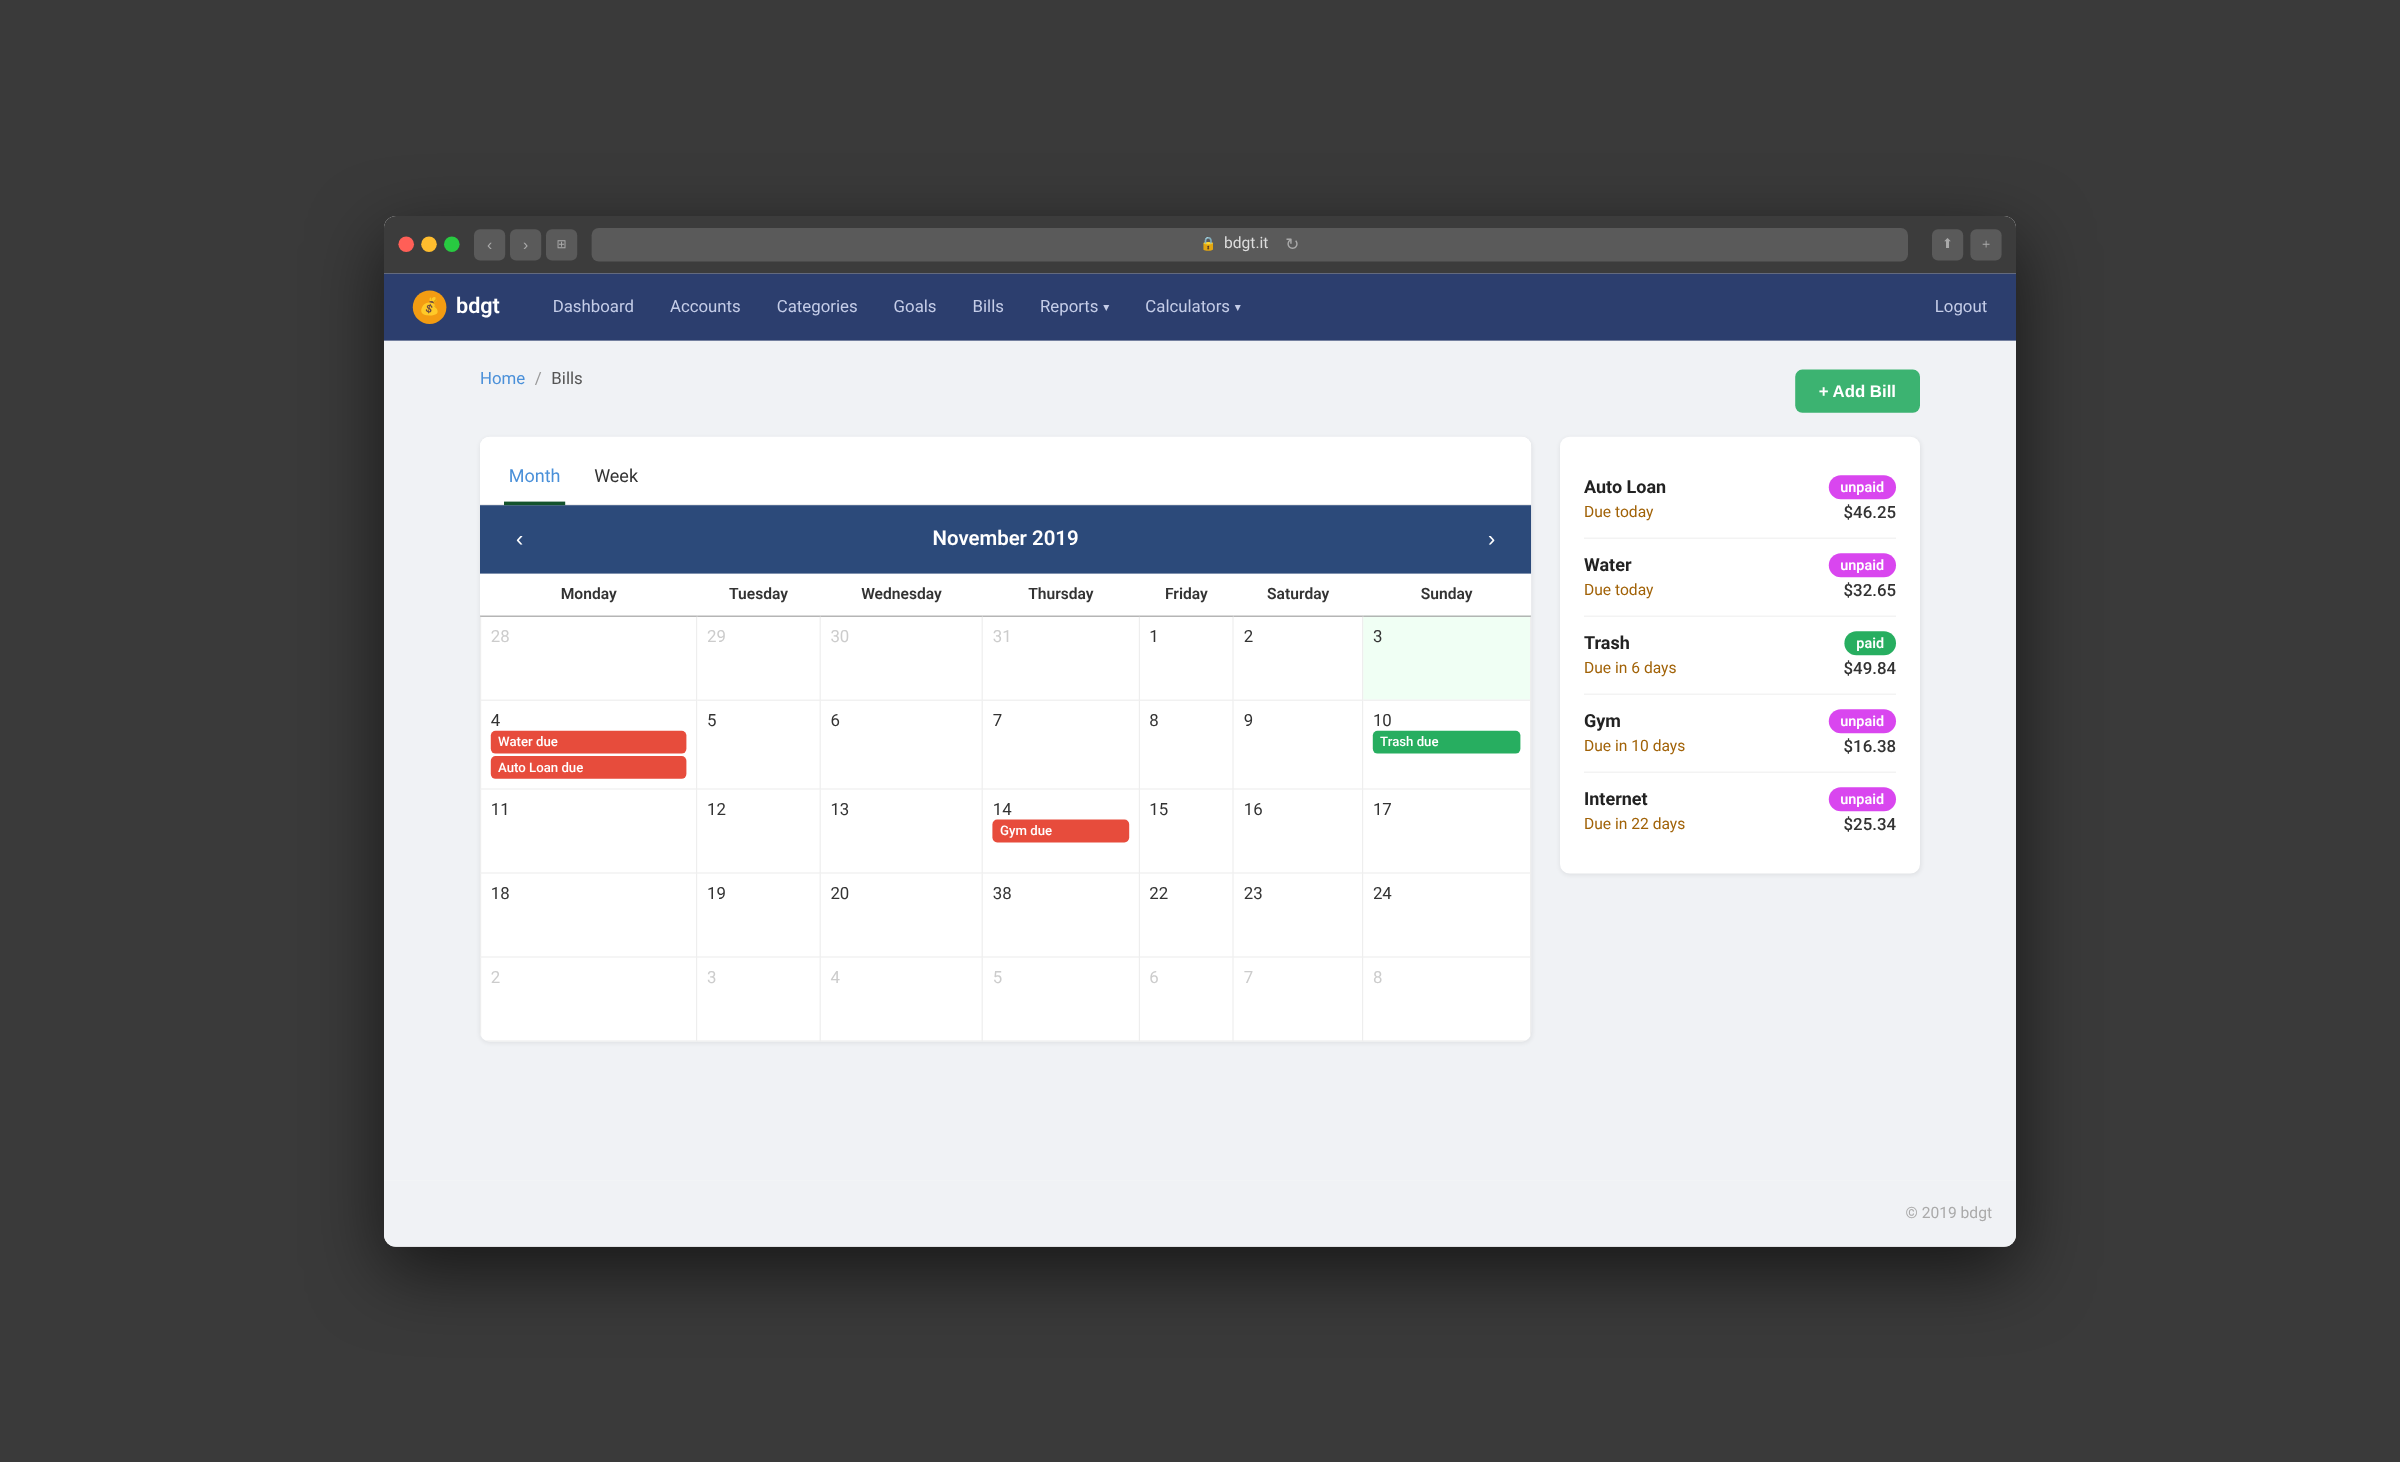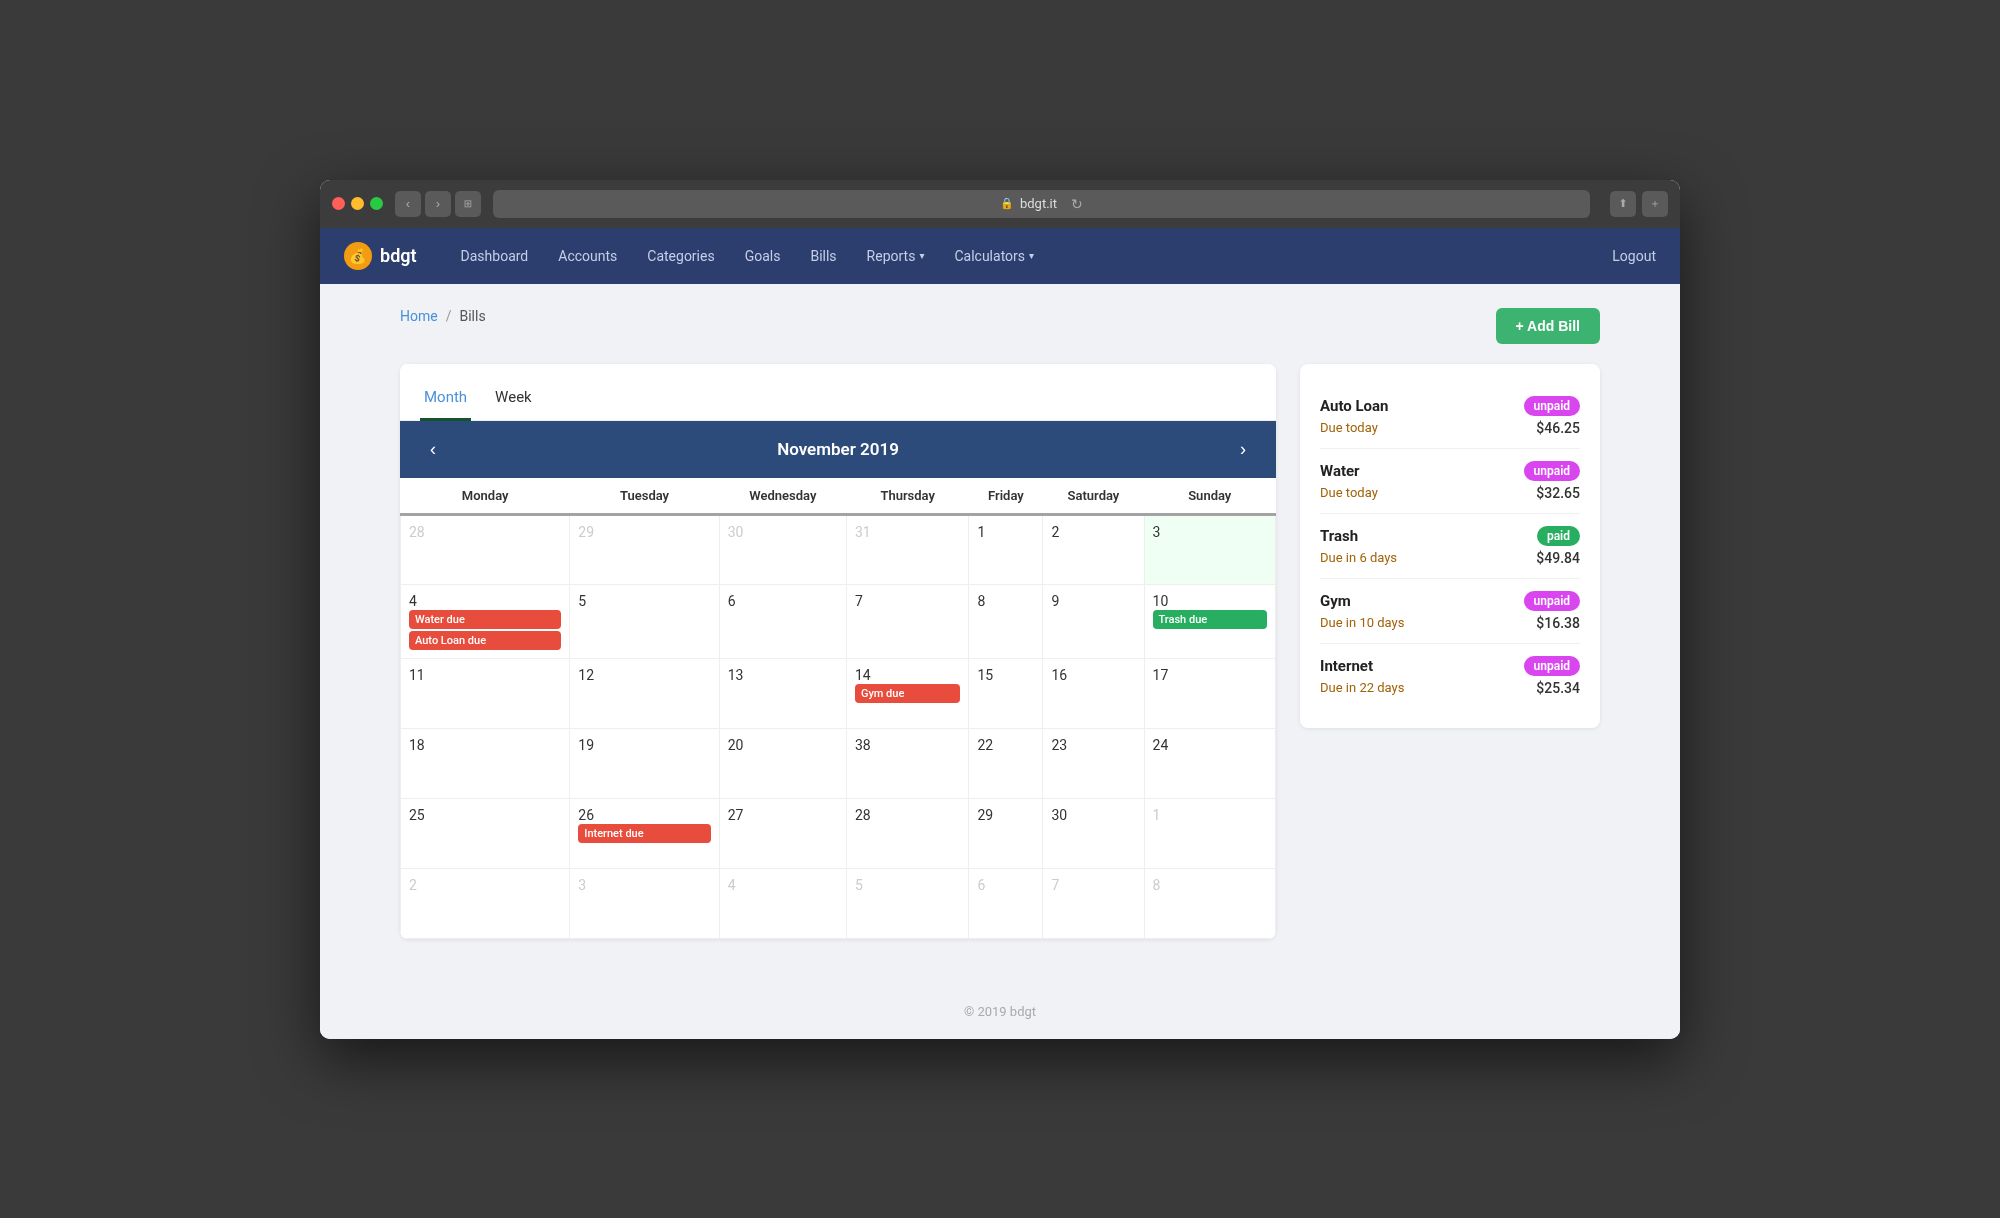--- a/index.html
+++ b/index.html
@@ -238,21 +238,21 @@
     .calendar-grid {
       width: 100%;
       border-collapse: collapse;
     }
     .calendar-grid th {
       text-align: center;
       padding: 10px 4px;
       font-size: 13px;
       font-weight: 600;
       color: #333;
-      border-bottom: 3px solid #a3a3a3;
+      border-bottom: 1px solid #a3a3a3;
     }
     .calendar-grid td {
       vertical-align: top;
       border: 1px solid #eee;
       padding: 6px 8px;
       min-height: 70px;
       height: 70px;
     }
     .day-num {
       font-size: 14px;
@@ -317,21 +317,21 @@
       color: #a16207;
     }
     .bill-amount {
       font-size: 14px;
       color: #333;
       font-weight: 500;
     }
 
     
     .page-footer {
-      text-align: center;
+      text-align: right;
       padding: 20px;
       color: #aaa;
       font-size: 13px;
       background: #f0f2f5;
     }
   </style>
 </head>
 <body>
 
 <div class="browser-window">
@@ -461,32 +461,20 @@
             <tr>
               <td><span class="day-num">18</span></td>
               <td><span class="day-num">19</span></td>
               <td><span class="day-num">20</span></td>
               <td><span class="day-num">38</span></td>
               <td><span class="day-num">22</span></td>
               <td><span class="day-num">23</span></td>
               <td><span class="day-num">24</span></td>
             </tr>
 
-            <tr>
-              <td><span class="day-num">25</span></td>
-              <td>
-                <span class="day-num">26</span>
-                <div class="bill-event red">Internet due</div>
-              </td>
-              <td><span class="day-num">27</span></td>
-              <td><span class="day-num">28</span></td>
-              <td><span class="day-num">29</span></td>
-              <td><span class="day-num">30</span></td>
-              <td><span class="day-num other-month">1</span></td>
-            </tr>
 
             <tr>
               <td><span class="day-num other-month">2</span></td>
               <td><span class="day-num other-month">3</span></td>
               <td><span class="day-num other-month">4</span></td>
               <td><span class="day-num other-month">5</span></td>
               <td><span class="day-num other-month">6</span></td>
               <td><span class="day-num other-month">7</span></td>
               <td><span class="day-num other-month">8</span></td>
             </tr>

